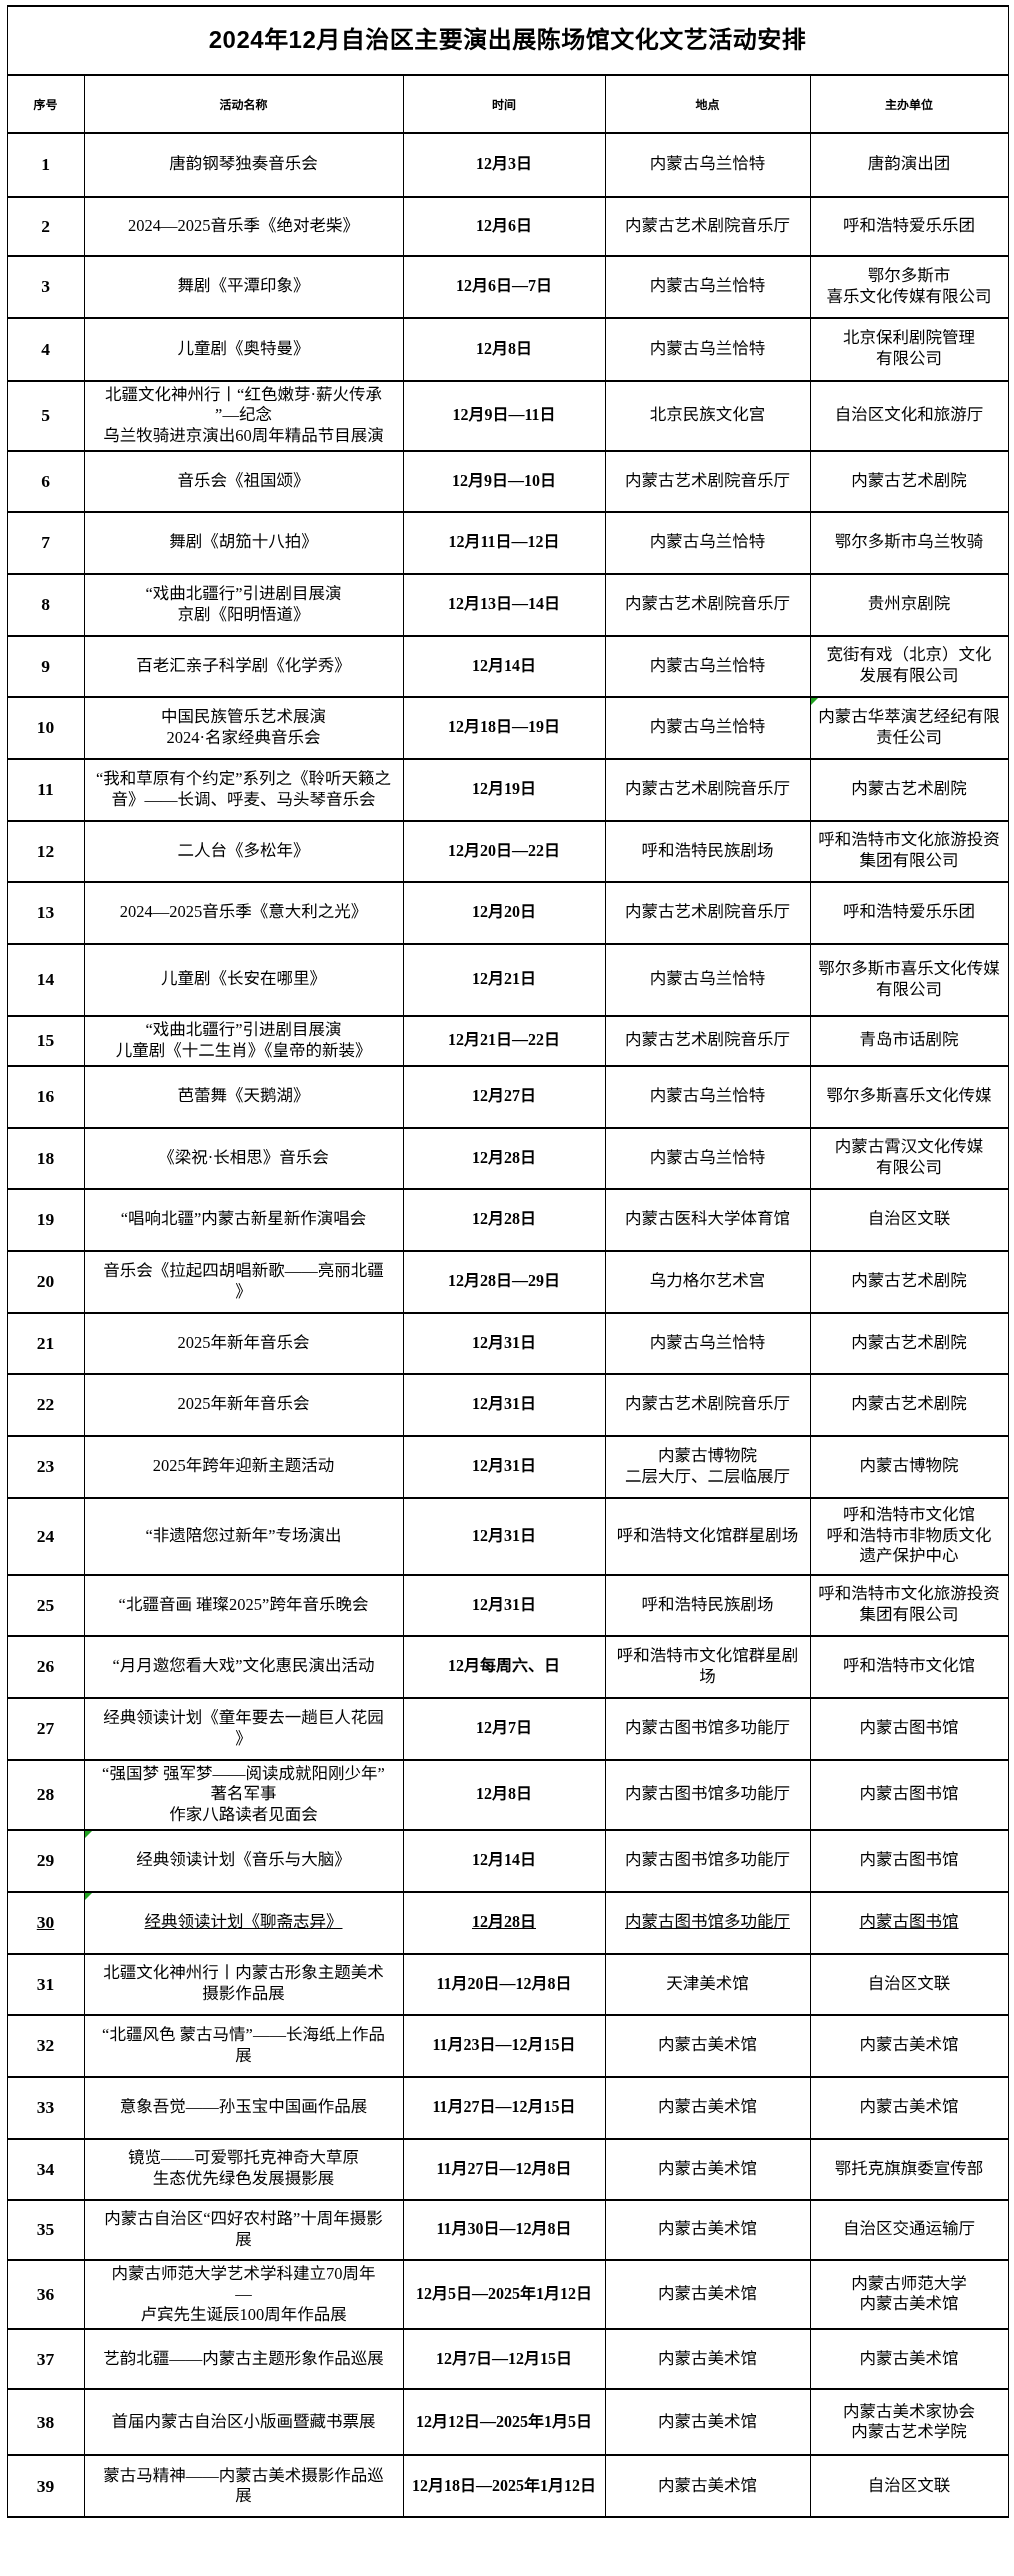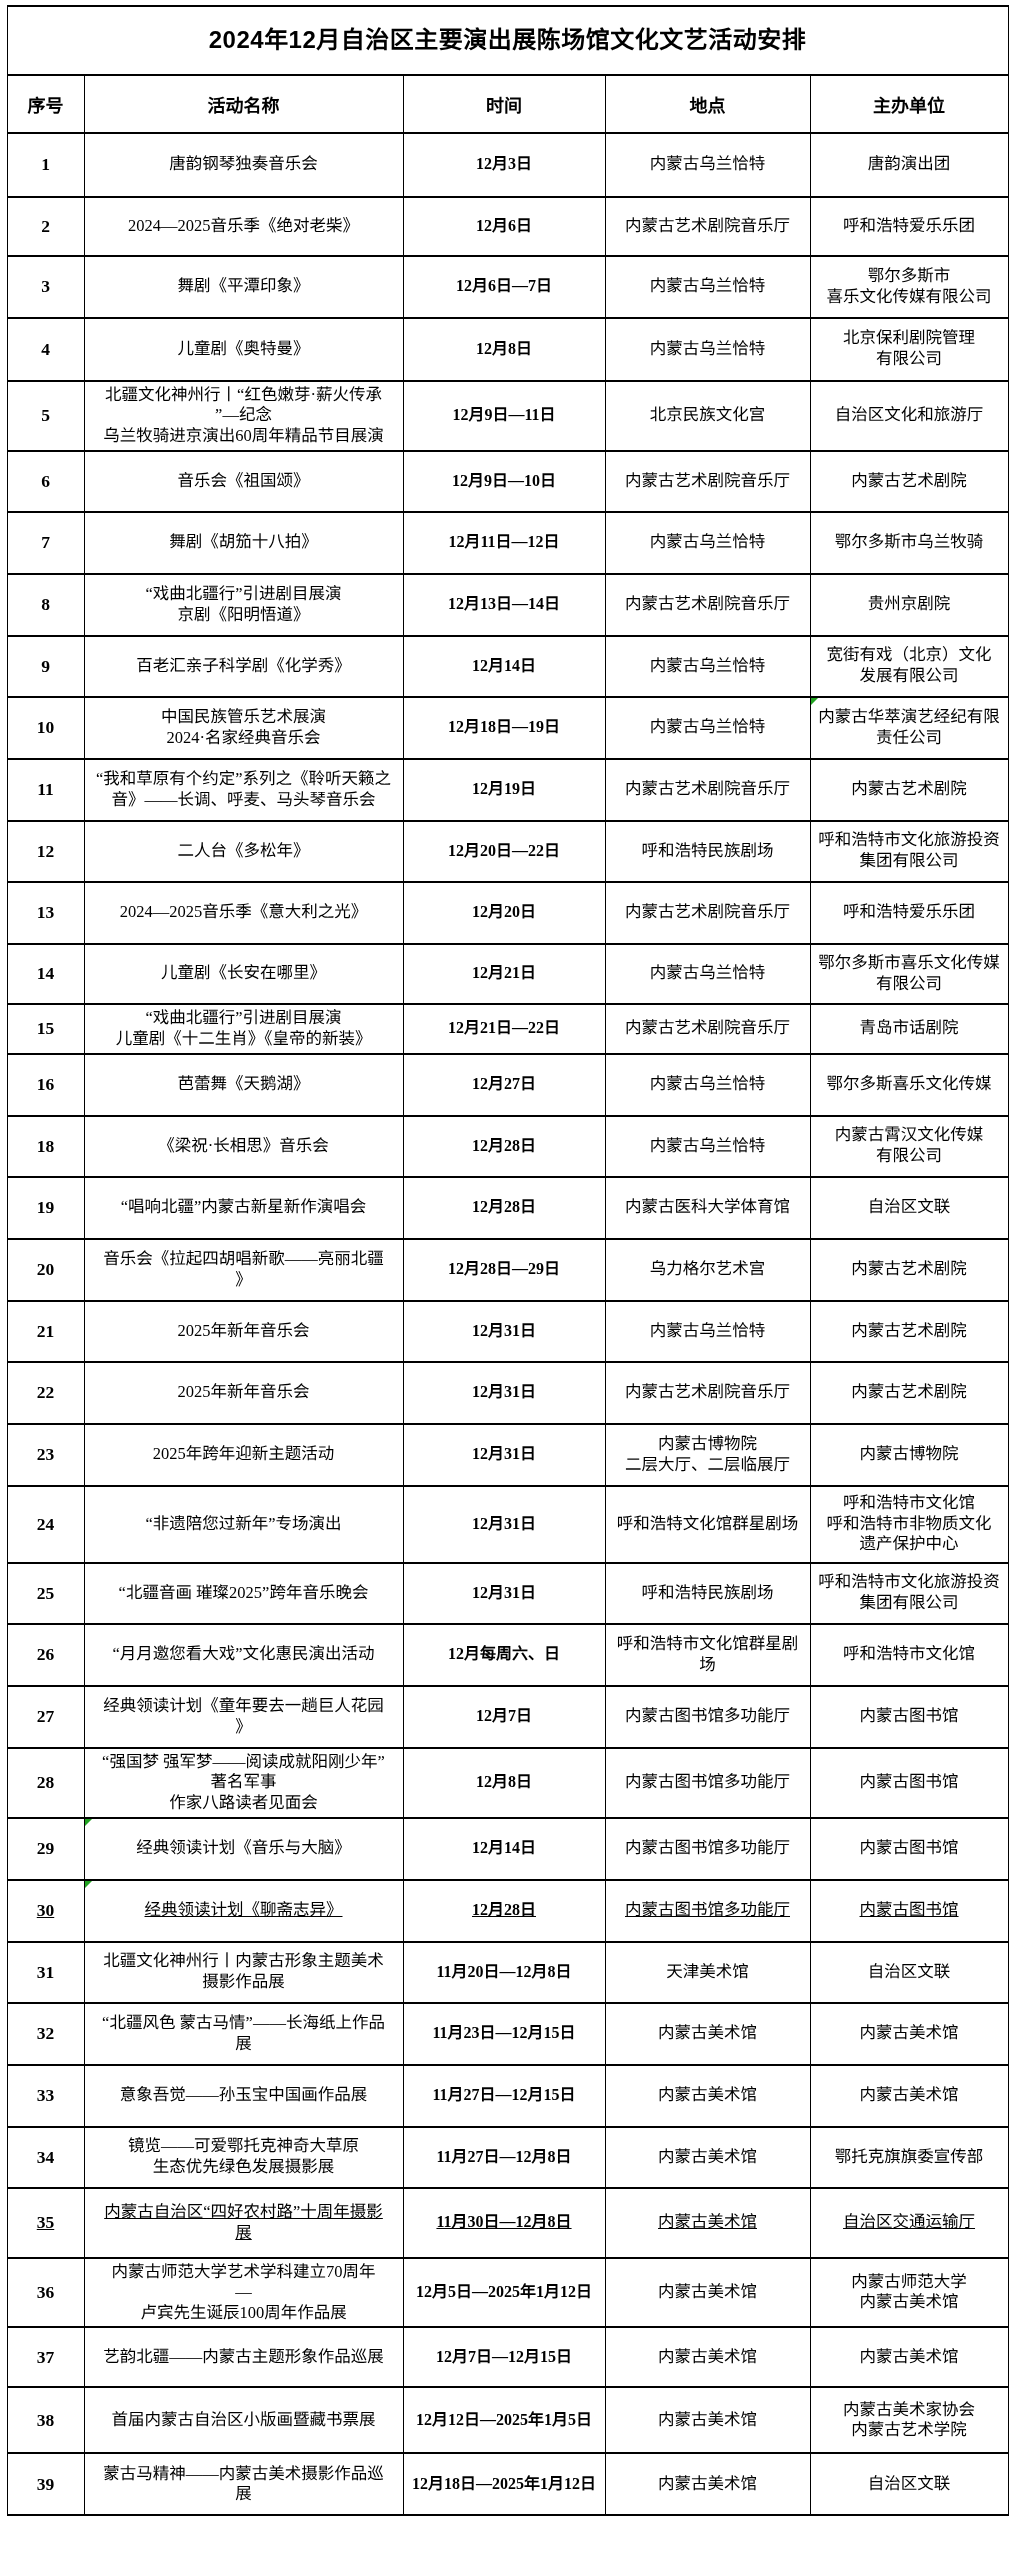--- a/index.html
+++ b/index.html
@@ -8,21 +8,21 @@
   table{border-collapse:collapse;table-layout:fixed;width:100%;}
   col.c-no{width:77px;}
   col.c-act{width:319px;}
   col.c-time{width:202px;}
   col.c-loc{width:205px;}
   col.c-org{width:198px;}
   td,th{border-left:1px solid #000;border-right:1px solid #000;border-top:2.6px solid #000;border-bottom:2.6px solid #000;
         text-align:center;vertical-align:middle;padding:3.1px 4.1px;overflow:hidden;}
   .title-cell{height:61px;font-family:"Liberation Sans","DejaVu Sans",sans-serif;
               font-weight:bold;font-size:24px;letter-spacing:0.5px;}
-  th{height:49px;font-family:"Liberation Sans","DejaVu Sans",sans-serif;font-weight:bold;font-size:18px;}
+  th{height:49px;font-family:"Liberation Sans","DejaVu Sans",sans-serif;font-weight:bold;font-size:12px;}
   td{font-size:16.5px;line-height:20.6px;white-space:pre-line;position:relative;}
   td.no{font-weight:bold;font-size:17.5px;font-family:"Liberation Serif",serif;}
   td.time{font-weight:bold;font-size:16px;}
   td.act,td.loc,td.org{font-size:16.5px;}
   td.note::before{content:"";position:absolute;top:0;left:0;width:0;height:0;
                   border-top:7.2px solid #21a321;border-right:7.2px solid transparent;}
 </style>
 </head>
 <body>
 
@@ -141,21 +141,21 @@
     <td class="org">呼和浩特市文化旅游投资
 集团有限公司</td>
   </tr>
         <tr style="height: 62px;">
     <td class="no">13</td>
     <td class="act">2024—2025音乐季《意大利之光》</td>
     <td class="time">12月20日</td>
     <td class="loc">内蒙古艺术剧院音乐厅</td>
     <td class="org">呼和浩特爱乐乐团</td>
   </tr>
-        <tr style="height: 60px; padding-left: 21px;">
+        <tr style="height: 72px; padding-left: 21px;">
     <td class="no">14</td>
     <td class="act">儿童剧《长安在哪里》</td>
     <td class="time">12月21日</td>
     <td class="loc">内蒙古乌兰恰特</td>
     <td class="org">鄂尔多斯市喜乐文化传媒
 有限公司</td>
   </tr>
         <tr style="height: 50px;">
     <td class="no">15</td>
     <td class="act">“戏曲北疆行”引进剧目展演
@@ -295,21 +295,21 @@
     <td class="org">内蒙古美术馆</td>
   </tr>
         <tr style="height: 61px;">
     <td class="no">34</td>
     <td class="act">镜览——可爱鄂托克神奇大草原
 生态优先绿色发展摄影展</td>
     <td class="time">11月27日—12月8日</td>
     <td class="loc">内蒙古美术馆</td>
     <td class="org">鄂托克旗旗委宣传部</td>
   </tr>
-        <tr style="height: 70px; text-decoration: underline;">
+        <tr style="height: 60px;">
     <td class="no">35</td>
     <td class="act">内蒙古自治区“四好农村路”十周年摄影
 展</td>
     <td class="time">11月30日—12月8日</td>
     <td class="loc">内蒙古美术馆</td>
     <td class="org">自治区交通运输厅</td>
   </tr>
         <tr style="height: 63px;">
     <td class="no">36</td>
     <td class="act">内蒙古师范大学艺术学科建立70周年

